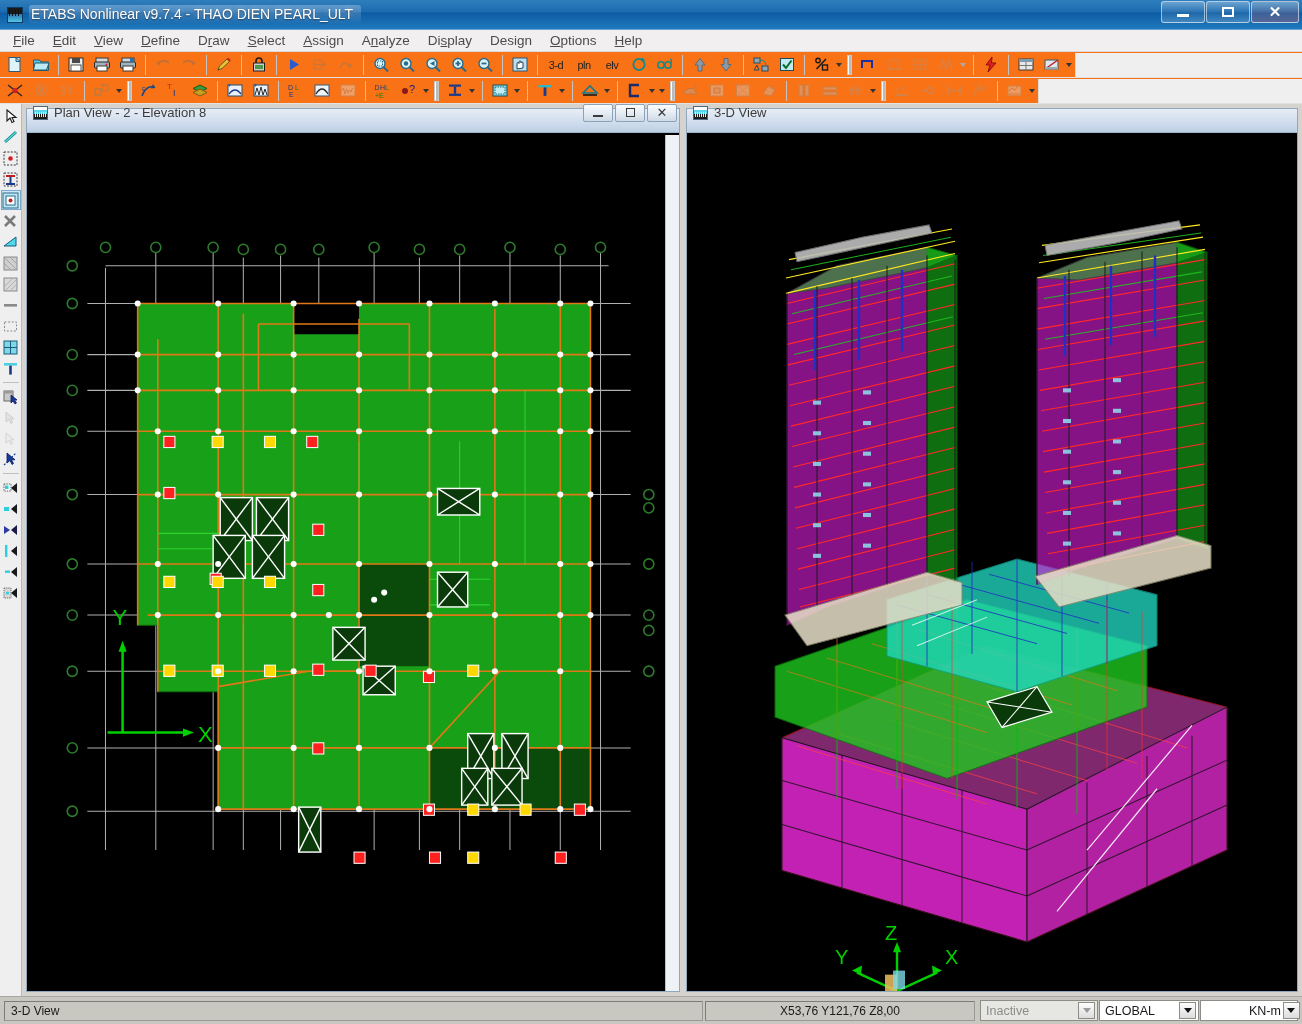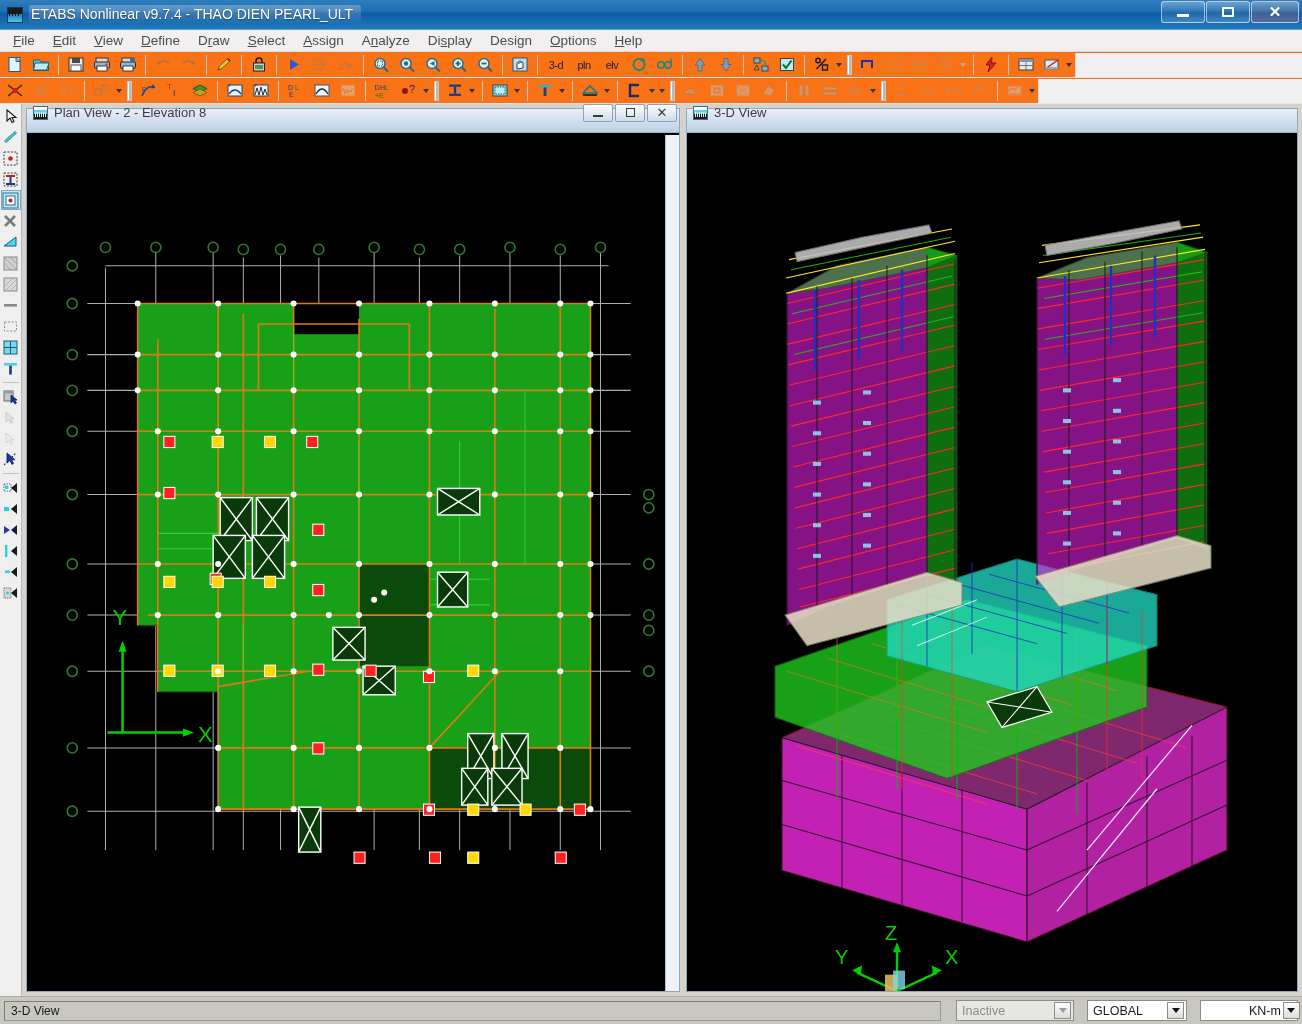--- a/index.html
+++ b/index.html
@@ -187,21 +187,21 @@
     border-top-color:#7d7d78; border-left-color:#7d7d78;
     background: #c8c8c0;
     display:flex; align-items:center; padding: 0 6px;
     font-size: 12px; color:#1a1a1a;
   }
   .sb-left { flex: 1 1 auto; margin-right: 2px; }
   .sb-coord { justify-content: center; width: 270px; flex: 0 0 270px; margin-right:4px;}
   .sb-combo {
     height: 21px; display: flex; align-items: center;
     border: 1px solid #8d8d87; background: #fff;
-    margin-left: 13px; font-size: 12.5px; color:#1a1a1a;
+    margin-left: 1px; font-size: 12.5px; color:#1a1a1a;
     padding-left: 5px; position: relative;
   }
   .sb-combo.dis { background:#e6e6e2; color:#8b8b8b; }
   .sb-combo .cbtext { flex:1 1 auto; white-space: nowrap; }
   .sb-combo .cbbtn {
     width: 17px; height: 17px; margin: 0 2px;
     background: linear-gradient(to bottom,#fdfdfd,#dcdcdc);
     border: 1px solid #8d8d87;
     display:flex; align-items:center; justify-content:center; flex:0 0 17px;
   }
@@ -1375,20 +1375,21 @@
             <rect x="198" y="822" width="12" height="18" fill="#F0C060" opacity=".85"></rect>
             <rect x="206" y="818" width="12" height="18" fill="#80D8E8" opacity=".8"></rect>
           </svg>
         </div>
       </div>
     </div>
   </div>
 
   <div class="statusbar">
     <div class="sb-pane sb-left">3-D View</div>
+    <div class="sb-pane sb-coord">X53,76  Y121,76  Z8,00</div>
     <div class="sb-combo dis w-inactive">
       <span class="cbtext">Inactive</span>
       <span class="cbbtn">
           <i></i>
         </span>
     </div>
     <div class="sb-combo w-global">
       <span class="cbtext">GLOBAL</span>
       <span class="cbbtn">
           <i></i>

